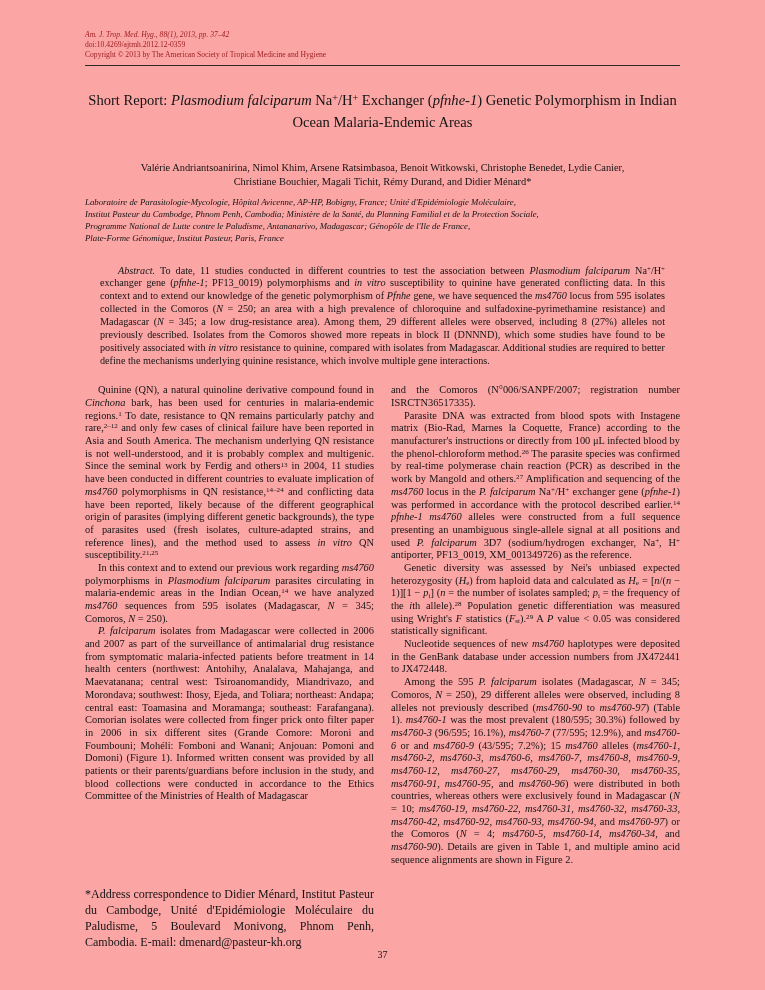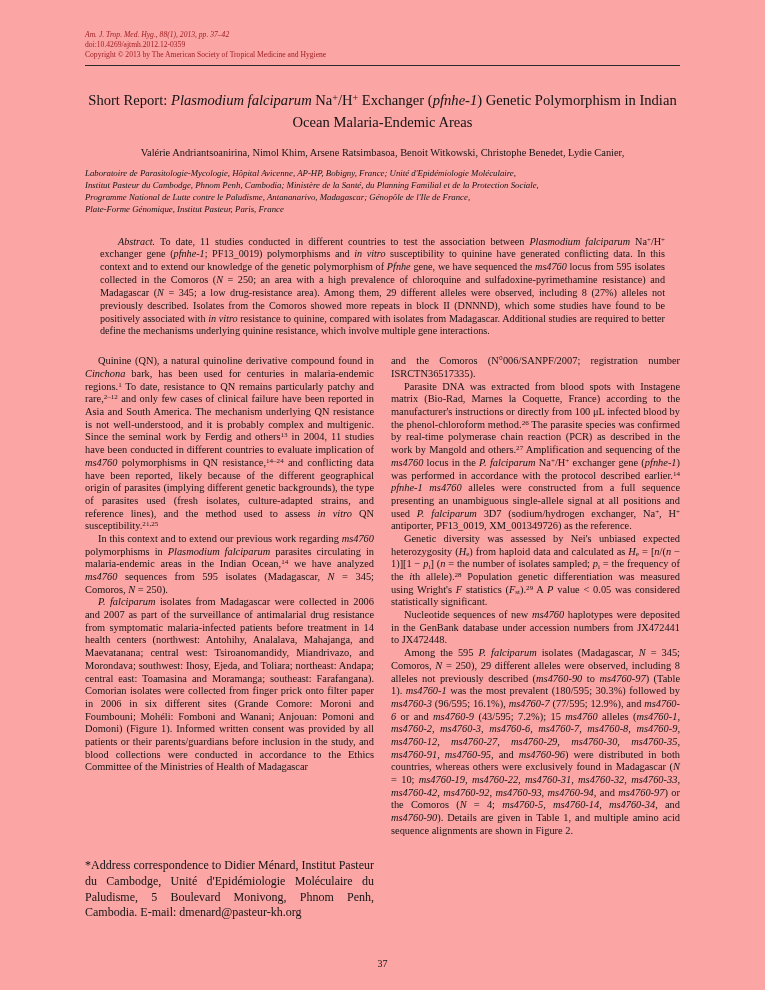--- a/index.html
+++ b/index.html
@@ -8,30 +8,30 @@
   .page {
     width: 765px; height: 990px; position: relative; overflow: hidden;
     background: #fca5a5; color: #141414;
     padding: 30px 85px 0 85px;
     font-family: "Liberation Serif", "DejaVu Serif", serif;
   }
   .masthead { font-size: 7.6px; line-height: 1.32; }
   .mast-journal { font-style: italic; }
   .rule { border-top: 1px solid #2a2a2a; margin-top: 5px; }
   .title { font-size: 14.6px; font-weight: normal; text-align: center; margin: 23px 0 0 0; line-height: 1.52; }
-  .authors { margin-top: 13px; text-align: center; font-size: 10.4px; line-height: 1.35; }
+  .authors { margin-top: 28px; text-align: center; font-size: 10.4px; line-height: 1.35; }
   .affiliations { margin-top: 8px; text-align: left; font-style: italic; font-size: 8.8px; line-height: 1.34; }
   .abstract { margin: 20px 15px 0 15px; font-size: 10.2px; line-height: 1.26; text-align: justify; text-indent: 18px; }
   .columns { display: flex; gap: 17px; margin-top: 17px; }
   .col { width: 289px; font-size: 10.4px; line-height: 1.22; text-align: justify; }
   #col-left { display: flex; flex-direction: column; height: 566px; }
   .para { margin: 0; }
   .ind { text-indent: 13px; }
   .footnote { margin: 0; margin-top: auto; font-size: 12px; line-height: 1.32; text-align: justify; }
-  .pageno { position: absolute; bottom: 21px; left: 0; right: 0; text-align: center; font-size: 10px; }
+  .pageno { position: absolute; bottom: 30px; left: 0; right: 0; text-align: center; font-size: 10px; }
   sup { font-size: 0.68em; line-height: 0; vertical-align: baseline; position: relative; top: -0.42em; }
   sub { font-size: 0.68em; line-height: 0; vertical-align: baseline; position: relative; top: 0.22em; }
   .it { font-style: italic; }
 </style>
 </head>
 <body>
 
 <div class="page">
 
   <header class="masthead" style="color: rgb(155, 27, 30);">
@@ -39,20 +39,21 @@
     <div class="mast-doi">doi:10.4269/ajtmh.2012.12-0359</div>
     <div class="mast-copyright">Copyright © 2013 by The American Society of Tropical Medicine and Hygiene</div>
   </header>
 
   <div class="rule"></div>
 
   <h1 class="title" id="title"><span>Short Report: </span><span class="it">Plasmodium falciparum</span><span> Na</span><sup>+</sup><span>/H</span><sup>+</sup><span> Exchanger (</span><span class="it">pfnhe-1</span><span>) Genetic Polymorphism in Indian Ocean Malaria-Endemic Areas</span></h1>
 
   <div class="authors" id="authors">
       <div>Valérie Andriantsoanirina, Nimol Khim, Arsene Ratsimbasoa, Benoit Witkowski, Christophe Benedet, Lydie Canier,</div>
+      <div>Christiane Bouchier, Magali Tichit, Rémy Durand, and Didier Ménard*</div>
     </div>
 
   <div class="affiliations" id="affiliations">
       <div>Laboratoire de Parasitologie-Mycologie, Hôpital Avicenne, AP-HP, Bobigny, France; Unité d'Epidémiologie Moléculaire,</div>
       <div>Institut Pasteur du Cambodge, Phnom Penh, Cambodia; Ministère de la Santé, du Planning Familial et de la Protection Sociale,</div>
       <div>Programme National de Lutte contre le Paludisme, Antananarivo, Madagascar; Génopôle de l'Ile de France,</div>
       <div>Plate-Forme Génomique, Institut Pasteur, Paris, France</div>
     </div>
 
   <p class="abstract" id="abstract"><span class="it">Abstract.</span><span>  To date, 11 studies conducted in different countries to test the association between </span><span class="it">Plasmodium falciparum</span><span> Na</span><sup>+</sup><span>/H</span><sup>+</sup><span> exchanger gene (</span><span class="it">pfnhe-1</span><span>; PF13_0019) polymorphisms and </span><span class="it">in vitro</span><span> susceptibility to quinine have generated conflicting data. In this context and to extend our knowledge of the genetic polymorphism of </span><span class="it">Pfnhe</span><span> gene, we have sequenced the </span><span class="it">ms4760</span><span> locus from 595 isolates collected in the Comoros (</span><span class="it">N</span><span> = 250; an area with a high prevalence of chloroquine and sulfadoxine-pyrimethamine resistance) and Madagascar (</span><span class="it">N</span><span> = 345; a low drug-resistance area). Among them, 29 different alleles were observed, including 8 (27%) alleles not previously described. Isolates from the Comoros showed more repeats in block II (DNNND), which some studies have found to be positively associated with </span><span class="it">in vitro</span><span> resistance to quinine, compared with isolates from Madagascar. Additional studies are required to better define the mechanisms underlying quinine resistance, which involve multiple gene interactions.</span></p>

